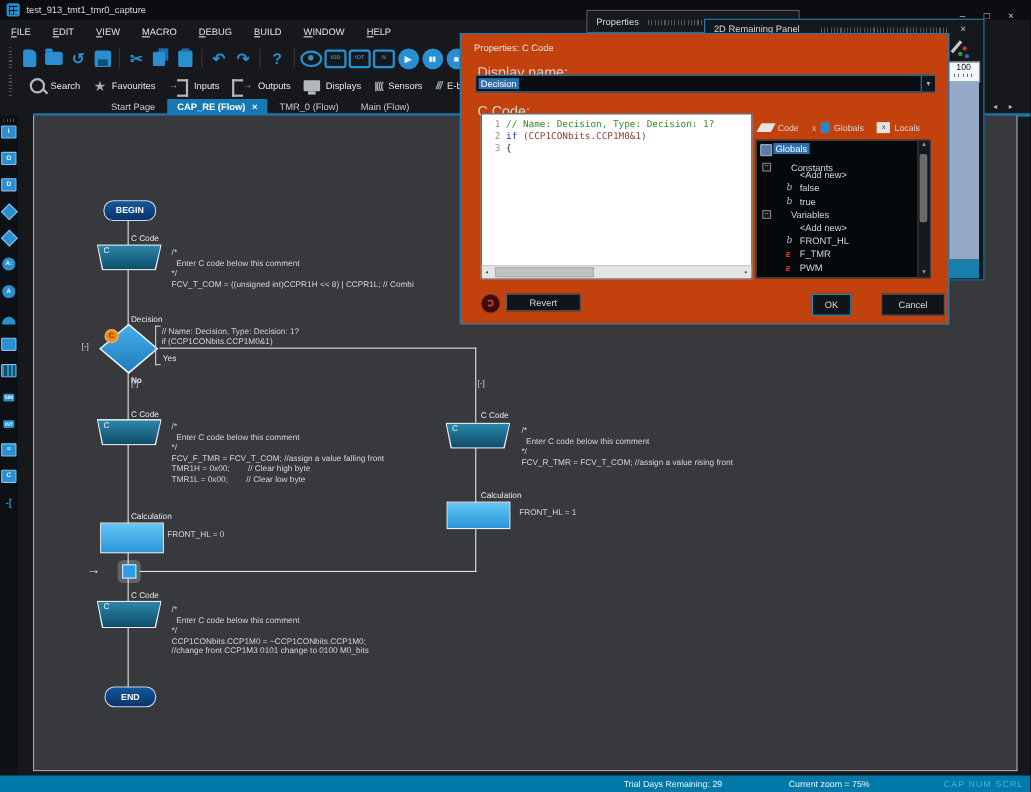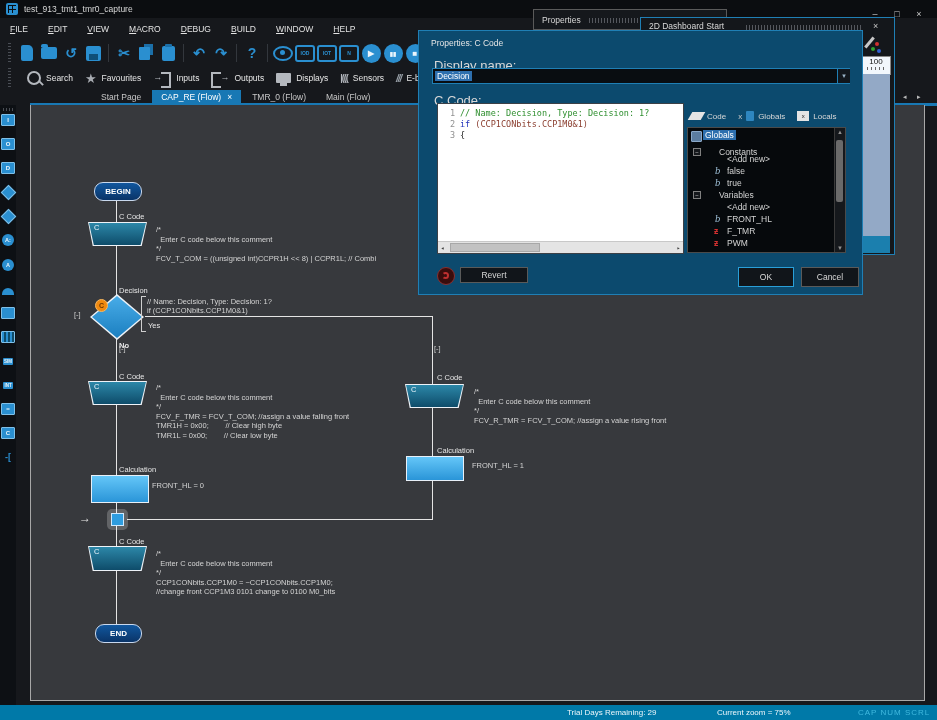--- a/index.html
+++ b/index.html
@@ -50,21 +50,21 @@
   .icoutbox .bx{position:absolute;left:0;top:0;width:8px;height:12px;border:2px solid #b4b8be;border-right:none;}
   .icoutbox .ar{position:absolute;right:0;top:0px;color:#b4b8be;font-size:9px;}
   .icmon{width:15px;height:10px;background:#b4b8be;border-radius:1px;position:relative;}
   .icmon::after{content:"";position:absolute;left:4px;bottom:-3px;width:7px;height:3px;background:#b4b8be;}
   .icsens{color:#b4b8be;font-size:9px;font-weight:bold;letter-spacing:-1px;}
   .iceb{color:#9aa2aa;font-size:10px;font-weight:bold;font-style:italic;letter-spacing:-1px;}
 
   
   .tabbar{left:92px;top:89px;height:16px;gap:2px;font-size:8.5px;color:#c8c8c8;}
   .tab{padding:2px 9px;display:flex;gap:6px;align-items:flex-end;}
-  .tab.active{background:#1878b4;color:#fff;}
+  .tab.active{background:#1878b4;color:#fff;font-weight:bold;}
   .tabunderline{left:30px;top:103px;width:907px;height:3px;background:#1878b4;}
   .tabnav{color:#b8b8b8;font-size:7px;}
 
   
   .toolbox{left:0;top:105px;width:16px;height:615px;background:#0d1014;}
   .hdots{left:3px;top:108px;width:10px;height:3px;background:repeating-linear-gradient(90deg,#4a4e55 0 1px,transparent 1px 3px);}
   .tbx{position:absolute;left:1px;width:14px;height:14px;display:flex;align-items:center;justify-content:center;color:#eaf5fc;font-size:6px;font-weight:bold;}
   .tbx .sq{width:12px;height:10px;background:#2a8fd0;border:1px solid #7fc0e8;display:flex;align-items:center;justify-content:center;border-radius:1px;}
   .tbx .dia{width:9px;height:9px;background:#2a8fd0;border:1px solid #7fc0e8;transform:rotate(45deg);}
   .tbx .cir{width:12px;height:12px;background:#2a8fd0;border-radius:50%;display:flex;align-items:center;justify-content:center;font-size:5.5px;}
@@ -97,21 +97,21 @@
   .dashwin{left:640px;top:17px;width:255px;height:238px;border:1px solid #1f7fb5;background:#14171b;box-sizing:border-box;}
   .gauge{background:#f2f7fc;border:1px solid #888;color:#111;font-size:8px;text-align:center;}
   .gauge::after{content:"";display:block;margin:1px auto 0;width:18px;height:3px;
     background:repeating-linear-gradient(90deg,#666 0 1px,transparent 1px 4px);}
   .slider{background:#93a9c6;}
   .sliderknob{background:#1b7fae;}
   .brush{width:3px;height:13px;background:#c8c8c8;transform:rotate(40deg);}
   .dotr{width:4px;height:4px;border-radius:50%;}
 
   
-  .dialog{left:418px;top:30px;width:445px;height:265px;background:#0c4a6e;border:1px solid #1f7fb5;box-sizing:border-box;z-index:30;}
+  .dialog{left:418px;top:30px;width:445px;height:265px;background:#c2410c;border:1px solid #1f7fb5;box-sizing:border-box;z-index:30;}
   .dlbl{color:#d8d8d8;font-size:13px;}
   .dinput{background:#090d11;border:1px solid #1f7fb5;box-sizing:border-box;}
   .dsel{background:#2d6fae;color:#fff;font-size:8.5px;padding:0 2px;}
   .ddrop{background:#11161c;border-left:1px solid #1f7fb5;color:#9ab4c8;font-size:7px;display:flex;align-items:center;justify-content:center;}
   .editor{background:#ffffff;border:1px solid #3c4046;box-sizing:border-box;font-family:"DejaVu Sans Mono",monospace;font-size:8.5px;}
   .eline{position:absolute;white-space:pre;}
   .enum{color:#909090;display:inline-block;width:14px;text-align:right;margin-right:5px;}
   .ecmt{color:#2f8f2f;}
   .ekw{color:#2233bb;}
   .eid{color:#8b3e2f;}
@@ -413,21 +413,21 @@
 CCP1CONbits.CCP1M0 = ~CCP1CONbits.CCP1M0;
 //change front CCP1M3 0101 change to 0100 M0_bits</div>
 
   <div class="a pill" style="left:95px;top:624px;width:45px;height:17px;">END</div>
 
   <div class="a propwin">
     <span class="a paneltitle" style="left:8px;top:5px;">Properties</span>
     <div class="a dots" style="left:55px;top:8px;width:130px;"></div>
   </div>
   <div class="a dashwin">
-    <span class="a paneltitle" style="left:8px;top:3px;">2D Dashboard Start</span>
+    <span class="a paneltitle" style="left:8px;top:3px;">2D Remaining Panel</span>
     <div class="a dots" style="left:105px;top:7px;width:115px;"></div>
     <span class="a" style="left:232px;top:3px;color:#c8c8c8;font-size:9px;">×</span>
     <div class="a brush" style="left:227px;top:18px;"></div>
     <span class="a dotr" style="left:234px;top:24px;background:#d03030;"></span>
     <span class="a dotr" style="left:230px;top:29px;background:#30a030;"></span>
     <span class="a dotr" style="left:236px;top:31px;background:#3060d0;"></span>
     <div class="a gauge" style="left:220px;top:38px;width:28px;height:17px;"><span>100</span></div>
     <div class="a slider" style="left:220px;top:56px;width:29px;height:162px;"></div>
     <div class="a sliderknob" style="left:220px;top:218px;width:29px;height:17px;"></div>
   </div>
@@ -511,21 +511,21 @@
       </div>
       <div class="vscroll" style="position:absolute;right:0;top:0;width:10px;height:124px;">
         <span class="varr" style="position:absolute;top:1px;">▲</span>
         <div class="vthumb" style="top:12px;height:62px;"></div>
         <span class="varr" style="position:absolute;bottom:1px;">▼</span>
       </div>
     </div>
 
     <div class="a redico" style="left:18px;top:236px;"></div>
     <div class="a dbtn" style="left:41px;top:236px;width:68px;height:16px;">Revert</div>
-    <div class="a dbtn okfocus" style="left:319px;top:236px;width:56px;height:20px;">OK</div>
+    <div class="a dbtn okfocus" style="left:319px;top:236px;width:36px;height:20px;">OK</div>
     <div class="a dbtn" style="left:382px;top:236px;width:58px;height:20px;">Cancel</div>
   </div>
 
   <div class="a statusbar">
     <span class="a" style="left:567px;top:3px;">Trial Days Remaining: 29</span>
     <span class="a" style="left:717px;top:3px;">Current zoom = 75%</span>
     <span class="a locks" style="left:858px;top:3px;">CAP NUM SCRL</span>
   </div>
 
 </div>

